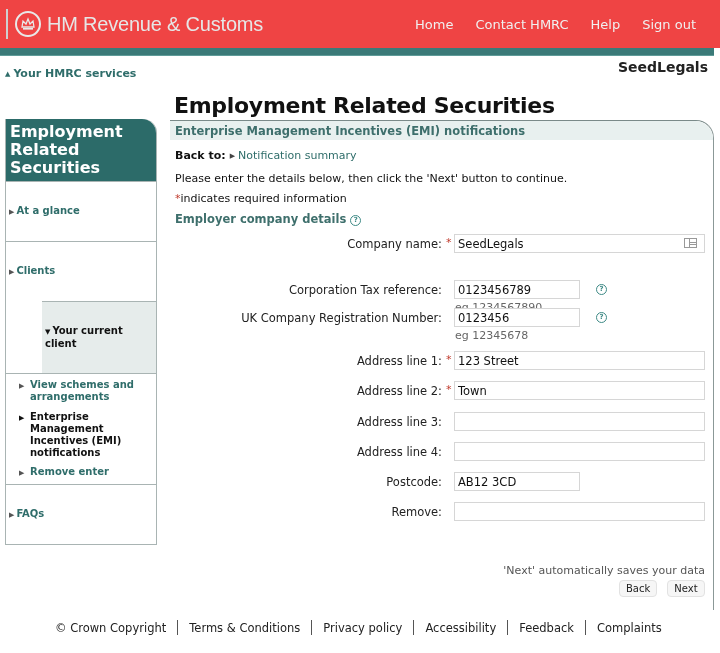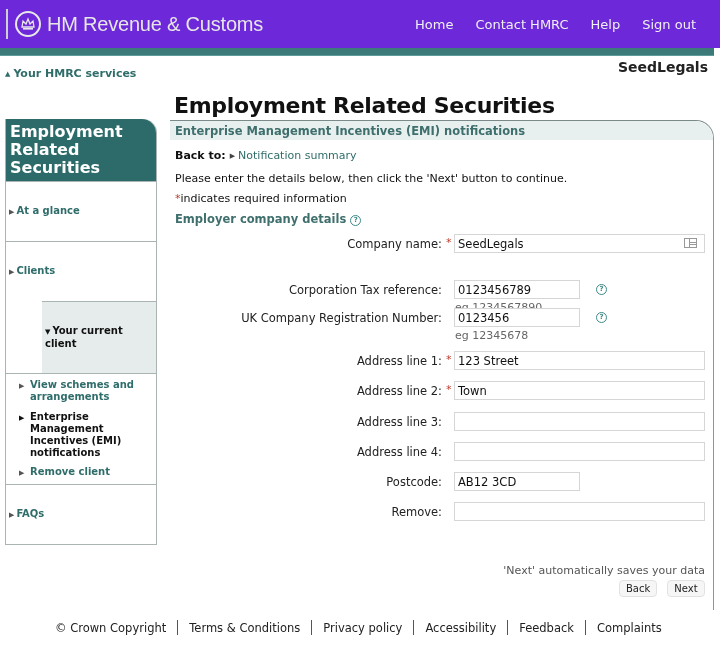--- a/index.html
+++ b/index.html
@@ -1,20 +1,20 @@
 <!DOCTYPE html>
 <html><head>
   <meta charset="utf-8">
   <style>
     * { box-sizing: border-box; margin: 0; padding: 0; }
     html, body { width: 720px; height: 653px; background: #ffffff; overflow: hidden; }
     body { font-family: "DejaVu Sans", sans-serif; color: #111; position: relative; }
 
     
-    .topbar { position: absolute; left: 0; top: 0; width: 720px; height: 48px; background: #6d28d9; padding-left: 16px; }
+    .topbar { position: absolute; left: 0; top: 0; width: 720px; height: 48px; background: #ef4444; padding-left: 16px; }
     .topbar .brand { position: absolute; left: 6px; top: 9px; height: 30px; display: flex; align-items: center; }
     .topbar .brand .bar { width: 2px; height: 30px; background: #cfcfcf; margin-right: 7px; }
     .topbar .brand .crest { width: 26px; height: 26px; border: 2px solid #e8e8e8; border-radius: 50%; display: flex; align-items: center; justify-content: center; margin-right: 6px; }
     .topbar .brand .crest svg { width: 16px; height: 16px; }
     .topbar .brand .name { font-family: "Liberation Sans", sans-serif; font-size: 20px; color: #e6e6e6; letter-spacing: -0.2px; }
     .topbar .nav { position: absolute; right: 24px; top: 17px; display: flex; gap: 22px; }
     .topbar .nav a { font-family: "DejaVu Sans", sans-serif; font-size: 13px; color: #f0f0f0; text-decoration: none; }
     .tealband { position: absolute; left: 0; top: 48px; width: 714px; height: 8px; background: #3b7a78; border-bottom: 1px solid #5f9c99; }
 
     .services { position: absolute; left: 5px; top: 67px; font-size: 11px; font-weight: bold; color: #2f6d6a; }
@@ -110,21 +110,21 @@
     <span class="tri" style="color:#111">▼</span><span>Your current client</span>
   </div>
   <div class="sub">
     <div class="subitem">
       <span class="tri">▶</span><span>View schemes and arrangements</span>
     </div>
     <div class="subitem active" style="margin-top:4px;">
       <span class="tri">▶</span><span>Enterprise Management Incentives (EMI) notifications</span>
     </div>
     <div class="subitem" style="margin-top:3px;">
-      <span class="tri">▶</span><span>Remove client</span>
+      <span class="tri">▶</span><span>Remove enter</span>
     </div>
   </div>
   <div class="item">
     <span class="tri">▶</span><span>FAQs</span>
   </div>
 </aside>
 
 <h1 class="page-title">Employment Related Securities</h1>
 <div class="panel">
   <div class="band">

